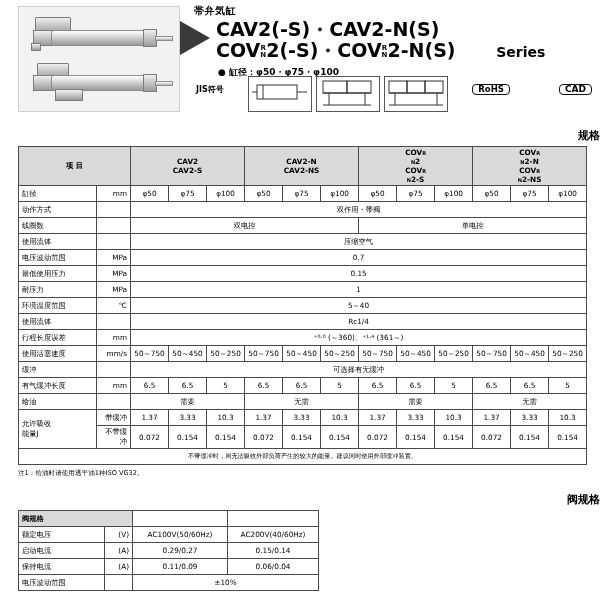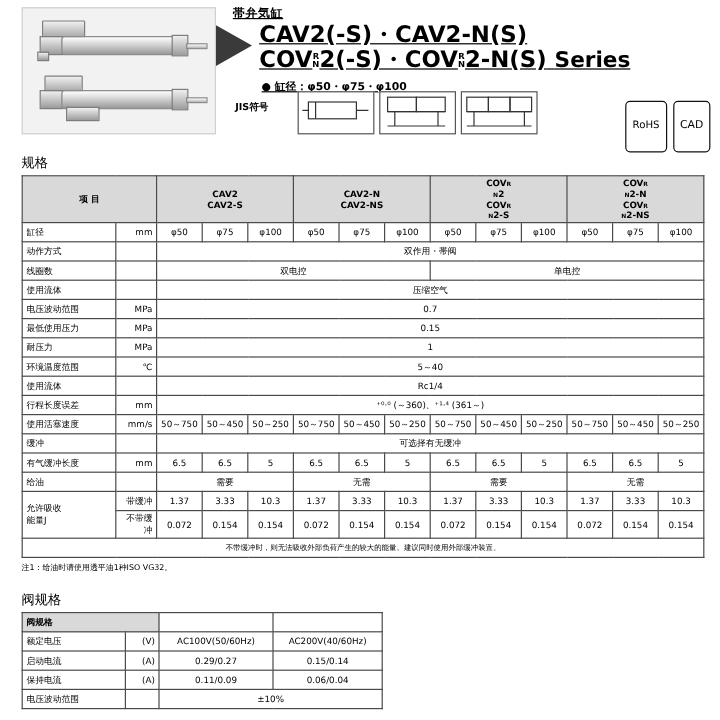--- a/index.html
+++ b/index.html
@@ -14,39 +14,39 @@
   .header{position:relative;height:118px;border-bottom:0;}
   .prod-img{
     position:absolute;left:18px;top:6px;width:160px;height:104px;
     background:#f2f2f2;border:1px solid #cfcfcf;overflow:hidden;
   }
   .cyl{position:absolute;}
   .cyl .body{position:absolute;background:linear-gradient(180deg,#fff 0%,#d8d8d8 40%,#9a9a9a 100%);border:1px solid #8d8d8d;border-radius:3px;}
   .cyl .rod{position:absolute;background:linear-gradient(180deg,#fff,#b4b4b4);border:1px solid #8d8d8d;height:3px;}
   .cyl .valve{position:absolute;background:linear-gradient(180deg,#efefef,#a8a8a8);border:1px solid #7d7d7d;border-radius:1px;}
   .cyl .cap{position:absolute;background:linear-gradient(180deg,#efefef,#9c9c9c);border:1px solid #7d7d7d;}
-  .hdr-right{position:absolute;left:188px;top:4px;right:6px;text-decoration:underline;}
+  .hdr-right{position:absolute;left:188px;top:4px;right:6px;}
   .hdr-top-label{font-size:10px;font-weight:bold;letter-spacing:.5px;margin:0 0 1px 6px;}
   .title-wrap{position:relative;padding-left:28px;}
   .arrow{
     position:absolute;left:-8px;top:2px;width:0;height:0;
     border-top:17px solid transparent;border-bottom:17px solid transparent;
     border-left:30px solid #3a3a3a;
   }
   .title1,.title2{font-size:19px;font-weight:bold;letter-spacing:0px;line-height:1.12;white-space:nowrap;}
-  .title2 .series{font-size:18px;}
+  .title2 .series{font-size:14px;margin-left:34px;}
   .sub{font-size:9px;font-weight:bold;margin:4px 0 16px 30px;}
   .jis{position:absolute;left:196px;top:84px;font-size:8px;font-weight:bold;}
   .jis-syms{position:absolute;left:248px;top:76px;display:flex;gap:4px;}
   .jis-box{width:62px;height:34px;border:1px solid #555;background:#fff;position:relative;}
   .badges{position:absolute;right:8px;top:84px;display:flex;gap:5px;align-items:center;}
-  .badge{border:1.4px solid #111;border-radius:4px;padding:16px 5px;font-size:9px;font-weight:normal;line-height:1;}
+  .badge{border:1.4px solid #111;border-radius:4px;padding:0 5px;font-size:9px;font-weight:bold;line-height:1;margin-left:44px;}
   .badge.rohs{font-size:8.5px;}
   
-  .sec-title{font-size:11px;font-weight:normal;margin:10px 0 3px 18px;}
+  .sec-title{font-size:11px;font-weight:bold;margin:10px 0 3px 18px;text-align:right;}
   
   table{border-collapse:collapse;table-layout:fixed;}
   .spec{margin-left:18px;width:564px;font-size:7.3px;}
   .spec td,.spec th{border:0.6px solid #4a4a4a;padding:1px 2px;text-align:center;vertical-align:middle;height:13px;}
   .spec .lbl{text-align:left;padding-left:3px;font-weight:normal;background:#ffffff;}
   .spec .unit{text-align:right;padding-right:3px;}
   .spec .hdr{background:#d9d9d9;font-weight:bold;}
   .note{margin:4px 0 0 18px;font-size:6.6px;}
   
   .valvetbl{margin-left:18px;width:300px;font-size:7.3px;margin-top:2px;}

